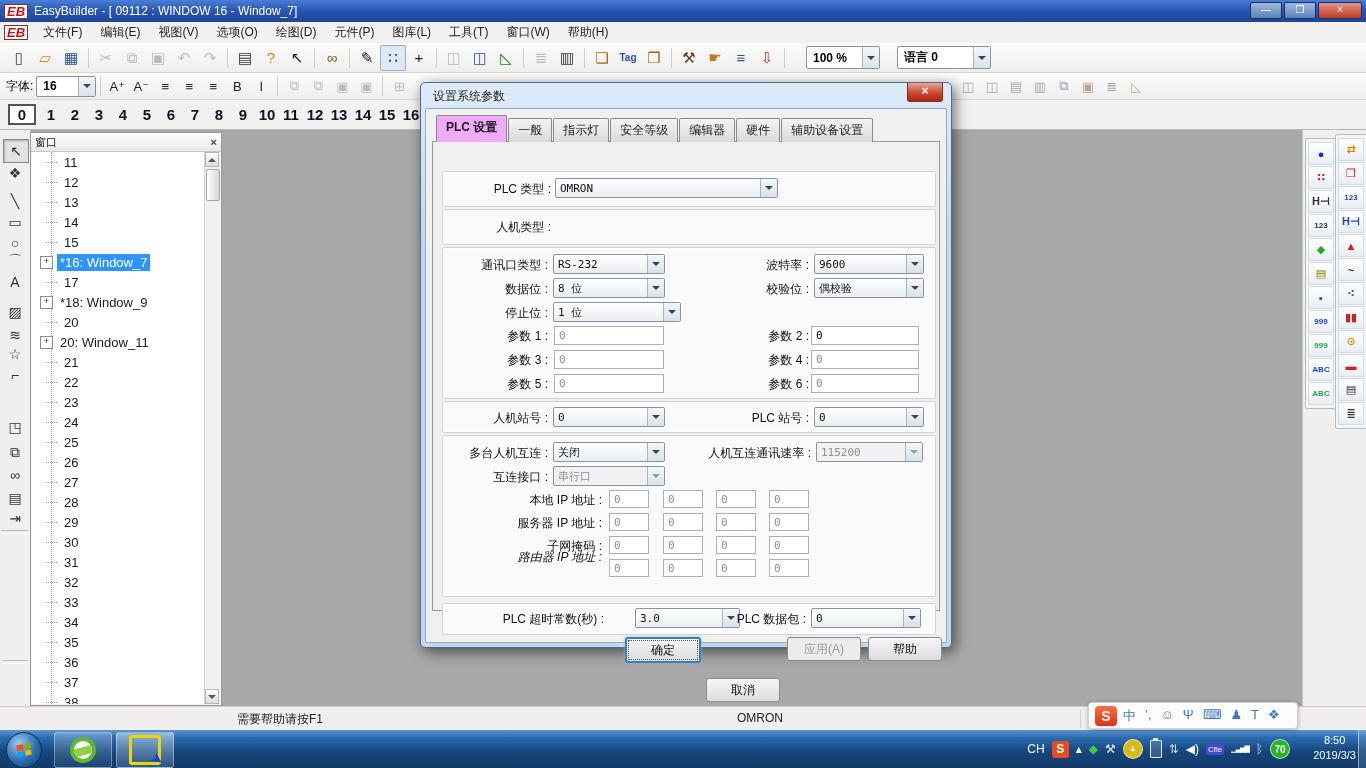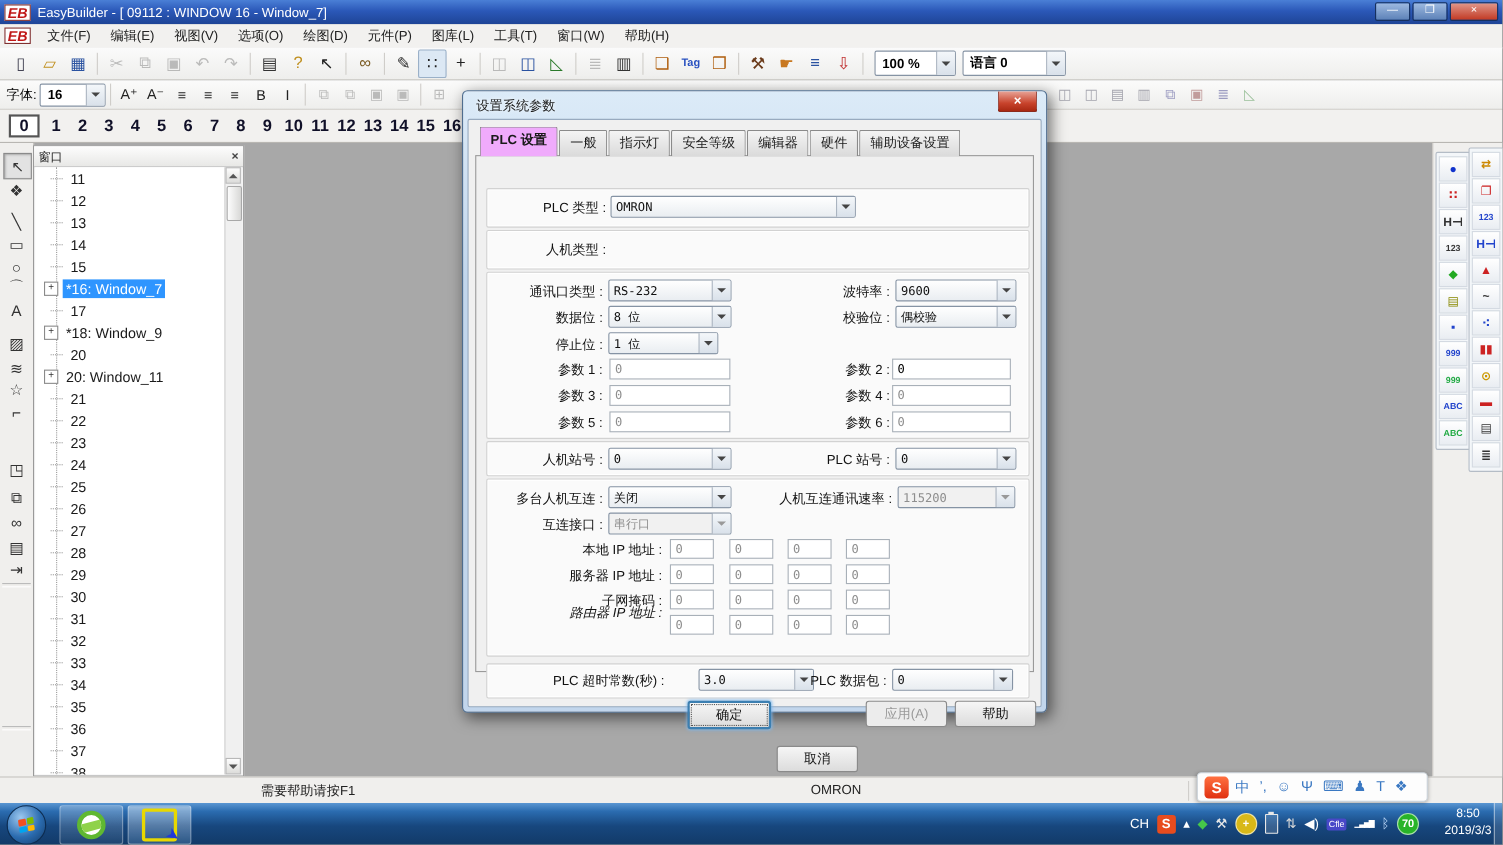--- a/index.html
+++ b/index.html
@@ -25,21 +25,21 @@
     border-bottom:1px solid #d8d6d2;display:flex;align-items:center;padding-left:6px;box-sizing:border-box;}
   #toolbar2{left:0;top:73px;width:1366px;height:27px;background:linear-gradient(#fbfbfb,#eeeeec);
     border-bottom:1px solid #d8d6d2;display:flex;align-items:center;padding-left:6px;box-sizing:border-box;}
   .tbtn{width:24px;height:24px;display:flex;align-items:center;justify-content:center;
     font-size:15px;border:1px solid transparent;border-radius:2px;flex:0 0 auto;}
   .tbtn.sm{width:22px;height:21px;font-size:13px;}
   .tbtn.pressed{border:1px solid #9ab0c8;background:#dce8f4;}
   .tbtn.dim{opacity:.4;}
   .tsep{width:1px;height:20px;background:#cfcdc9;margin:0 4px;flex:0 0 auto;}
   .tcombo{height:21px;border:1px solid #8593a4;border-radius:2px;background:#fff;
-    display:flex;align-items:center;font-size:12px;font-weight:bold;padding-left:6px;margin-left:6px;}
+    display:flex;align-items:center;font-size:12px;font-weight:bold;padding-left:6px;margin-left:17px;}
   .tcombo .cval{flex:1;}
   .carrow{width:16px;height:100%;display:flex;align-items:center;justify-content:center;
     border-left:1px solid #aab4c0;background:linear-gradient(#f4f7fa,#d9e1ea);}
   .carrow i{width:0;height:0;border-left:4px solid transparent;border-right:4px solid transparent;
     border-top:4px solid #444;}
   #fontlabel{font-size:12px;margin-right:3px;}
   
   #staterow{left:0;top:100px;width:1366px;height:30px;background:#f2f1ef;border-bottom:1px solid #b8b6b2;
     display:flex;align-items:center;gap:6px;padding-left:8px;box-sizing:border-box;}
   .state{min-width:18px;text-align:center;font-size:15px;font-weight:bold;color:#101028;}
@@ -763,21 +763,21 @@
             </span>
           </div>
           <div class="dlabel" style="left: 250px; top: 172px; width: 133px;">校验位 :</div>
           <div class="combo" style="left: 388px; top: 169px; width: 110px;">
             <span class="cval">偶校验</span>
             <span class="carrow">
               <i></i>
             </span>
           </div>
           <div class="dlabel" style="left: 8px; top: 196px; width: 114px;">停止位 :</div>
-          <div class="combo" style="left: 127px; top: 193px; width: 100px; gap: 12px;">
+          <div class="combo" style="left: 127px; top: 193px; width: 128px; gap: 12px;">
             <span class="cval">1 位</span>
             <span class="carrow">
               <i></i>
             </span>
           </div>
           <div class="dlabel" style="left: 8px; top: 301px; width: 114px;">人机站号 :</div>
           <div class="combo" style="left: 127px; top: 298px; width: 112px;">
             <span class="cval">0</span>
             <span class="carrow">
               <i></i>

